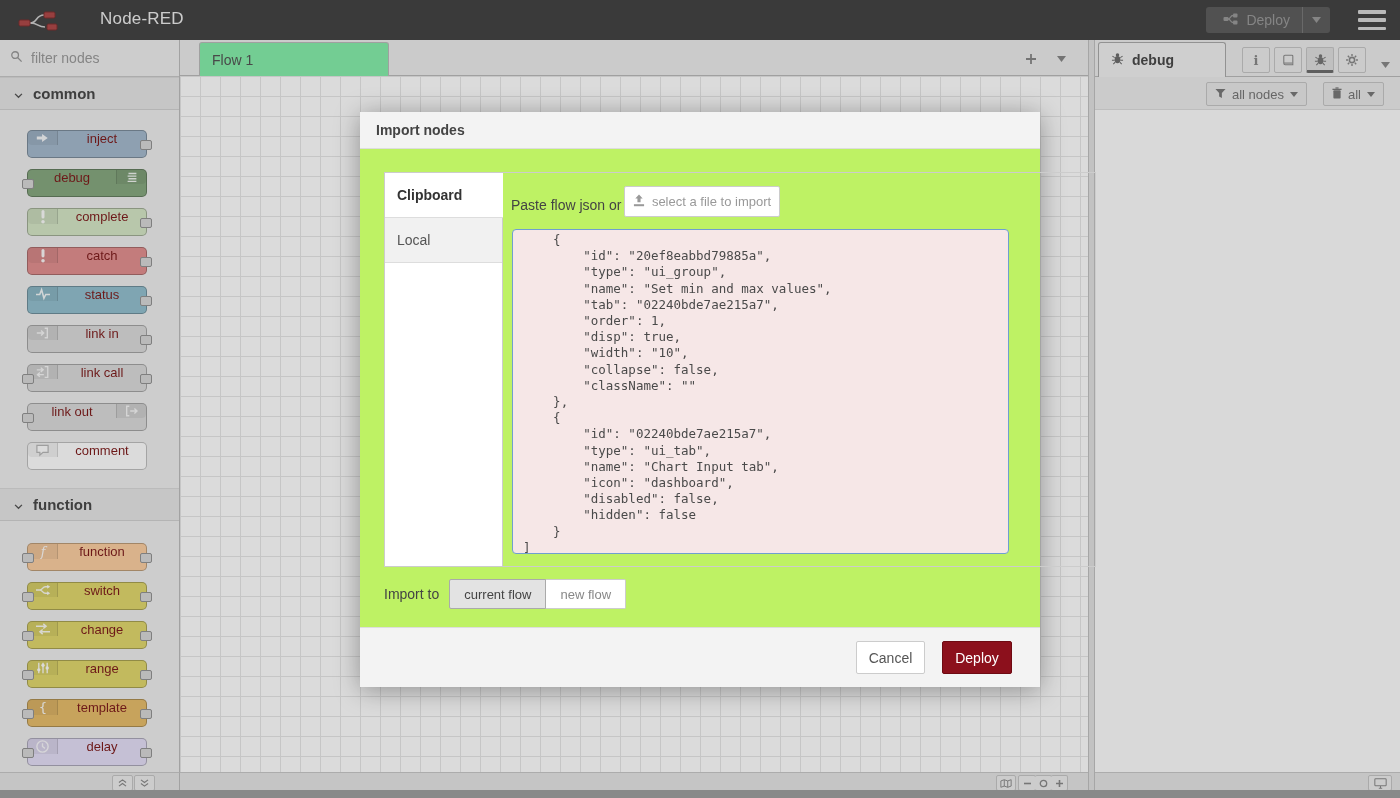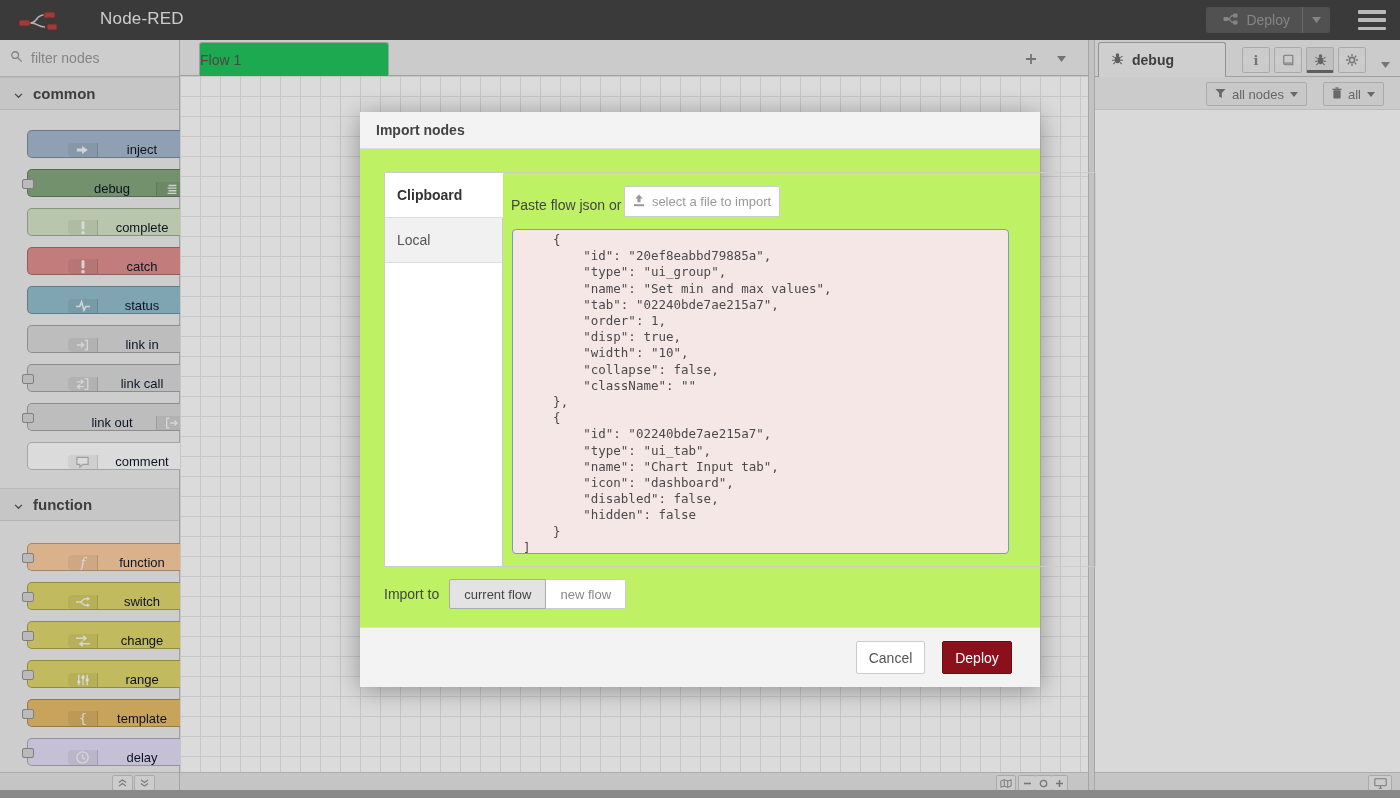--- a/index.html
+++ b/index.html
@@ -16,32 +16,32 @@
   #menu-btn{position:absolute;right:14px;top:10px;width:28px;height:20px;display:flex;flex-direction:column;justify-content:space-between;cursor:pointer;}
   #menu-btn span{display:block;height:3.5px;background:#d8d8d8;border-radius:1px;}
 
   
   #palette{position:absolute;left:0;top:40px;width:180px;height:732px;background:#efefef;border-right:1px solid #bdbdbd;box-sizing:border-box;}
   #palette-filter{position:absolute;left:0;top:0;width:100%;height:37px;border-bottom:1px solid #c9c9c9;box-sizing:border-box;display:flex;align-items:center;padding-left:10px;gap:6px;}
   #palette-filter input{border:none;background:transparent;outline:none;font-size:14px;color:#555;width:130px;font-family:"Liberation Sans",sans-serif;}
   #palette-filter input::placeholder{color:#9b9b9b;}
   .cat-header{position:absolute;left:0;width:100%;height:33px;background:#e7e7e7;border-top:1px solid #dadada;border-bottom:1px solid #d2d2d2;box-sizing:border-box;display:flex;align-items:center;gap:10px;padding-left:14px;font-size:15px;font-weight:bold;color:#4a4a4a;}
   .pnodes{position:absolute;left:0;width:180px;}
-  .pnode{position:absolute;left:27px;width:118px;height:26px;border:1px solid rgba(0,0,0,0.25);border-radius:5px;display:flex;align-items:flex-end;font-size:13px;color:#0f172a;cursor:grab;box-sizing:content-box;padding-left:40px;}
+  .pnode{position:absolute;left:27px;width:118px;height:26px;border:1px solid rgba(0,0,0,0.25);border-radius:5px;display:flex;align-items:flex-start;font-size:13px;color:#7f1d1d;cursor:grab;box-sizing:content-box;}
   .picon{width:29px;flex:0 0 29px;display:flex;align-items:center;justify-content:center;background:rgba(0,0,0,0.055);border-right:1px solid rgba(0,0,0,0.12);border-radius:4px 0 0 4px;}
   .icon-right .picon{order:2;border-right:none;border-left:1px solid rgba(0,0,0,0.12);border-radius:0 4px 4px 0;}
   .plabel{flex:1;display:flex;align-items:center;justify-content:center;white-space:nowrap;}
   .pport{position:absolute;width:10px;height:8px;background:#d9d9d9;border:1px solid #949494;border-radius:2px;top:9px;}
   .pport.pl{left:-6px;} .pport.pr{right:-6px;}
   #palette-footer{position:absolute;left:0;top:772px;width:180px;height:18px;background:#e6e6e6;border-top:1px solid #c9c9c9;border-right:1px solid #bdbdbd;box-sizing:border-box;z-index:2;}
   .mini-btn{position:absolute;top:2px;width:19px;height:14px;background:#eee;border:1px solid #c6c6c6;border-radius:2px;display:flex;align-items:center;justify-content:center;}
 
   
   #tabbar{position:absolute;left:180px;top:40px;width:908px;height:36px;background:#ededed;border-bottom:1px solid #bbb;box-sizing:border-box;}
-  #flow-tab{position:absolute;left:19px;top:2px;width:190px;height:34px;background:#22c55e;border:1px solid #bbb;border-bottom:none;border-radius:3px 3px 0 0;box-sizing:border-box;display:flex;align-items:center;font-size:14px;color:#555;z-index:2;}
+  #flow-tab{position:absolute;left:19px;top:2px;width:190px;height:34px;background:#86efac;border:1px solid #bbb;border-bottom:none;border-radius:3px 3px 0 0;box-sizing:border-box;display:flex;align-items:center;padding-left:12px;font-size:14px;color:#555;z-index:2;}
   #tab-add{position:absolute;right:46px;top:8px;width:22px;height:22px;display:flex;align-items:center;justify-content:center;}
   #tab-caret{position:absolute;right:16px;top:8px;width:22px;height:22px;display:flex;align-items:center;justify-content:center;}
   #workspace{position:absolute;left:180px;top:76px;width:908px;height:696px;background-color:#fff;background-image:linear-gradient(#e7e7e7 1px,transparent 1px),linear-gradient(90deg,#e7e7e7 1px,transparent 1px);background-size:20px 20px;}
   #ws-footer{position:absolute;left:180px;top:772px;width:908px;height:18px;background:#e6e6e6;border-top:1px solid #c9c9c9;box-sizing:border-box;z-index:2;}
   .ws-tool{position:absolute;top:2px;height:14px;background:#eee;border:1px solid #c6c6c6;display:flex;align-items:center;justify-content:center;border-radius:2px;}
 
   
   #separator{position:absolute;left:1088px;top:40px;width:7px;height:750px;background:#e2e2e2;border-left:1px solid #c2c2c2;border-right:1px solid #c2c2c2;box-sizing:border-box;cursor:col-resize;z-index:2;}
   #sidebar{position:absolute;left:1095px;top:40px;width:305px;height:732px;background:#fff;}
   #sb-tabrow{position:absolute;left:0;top:0;width:100%;height:37px;background:#ededed;border-bottom:1px solid #bbb;box-sizing:border-box;}

